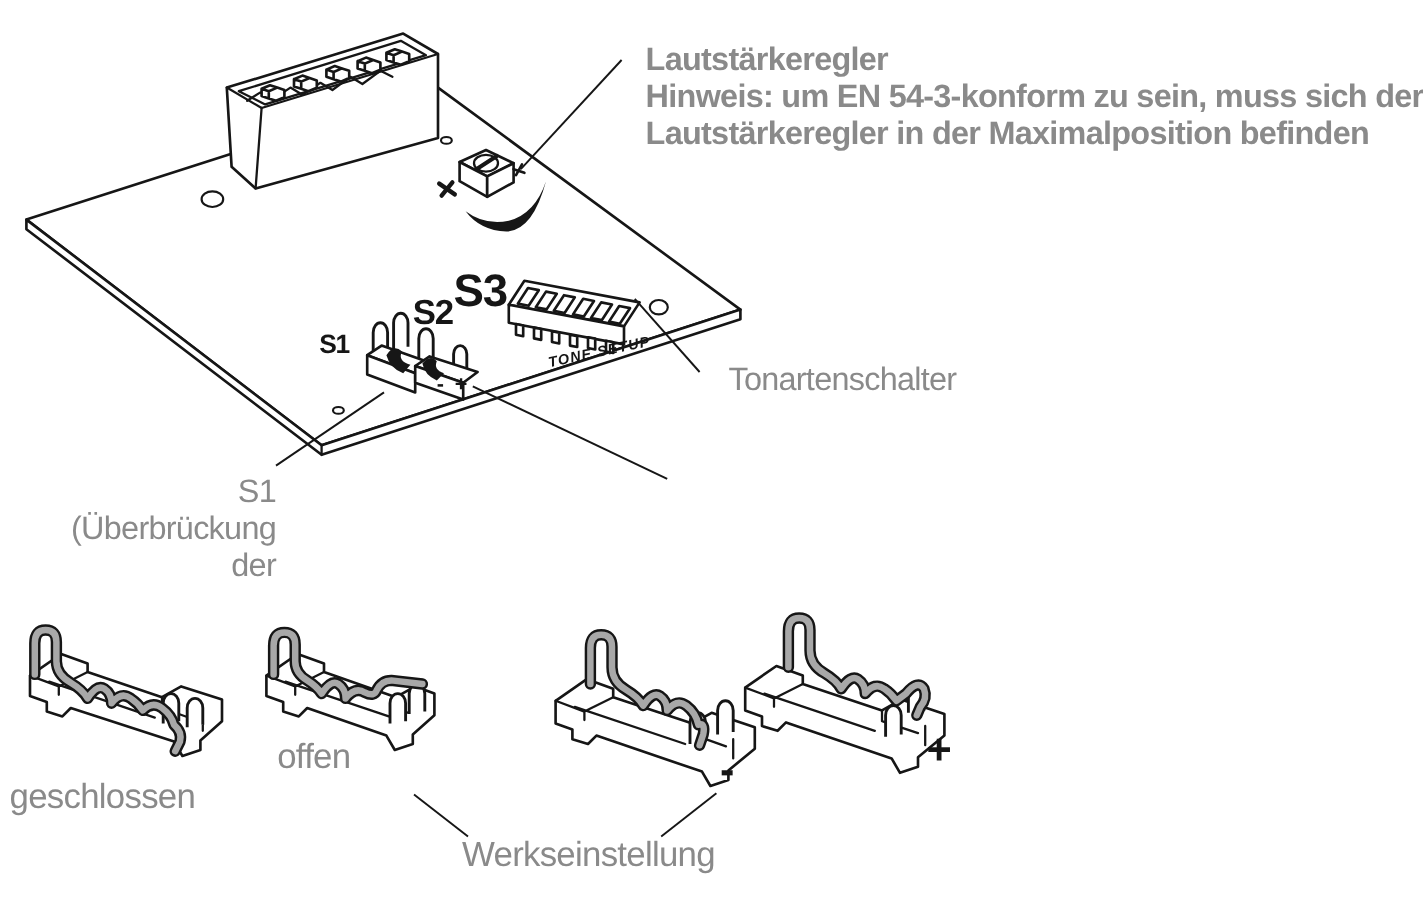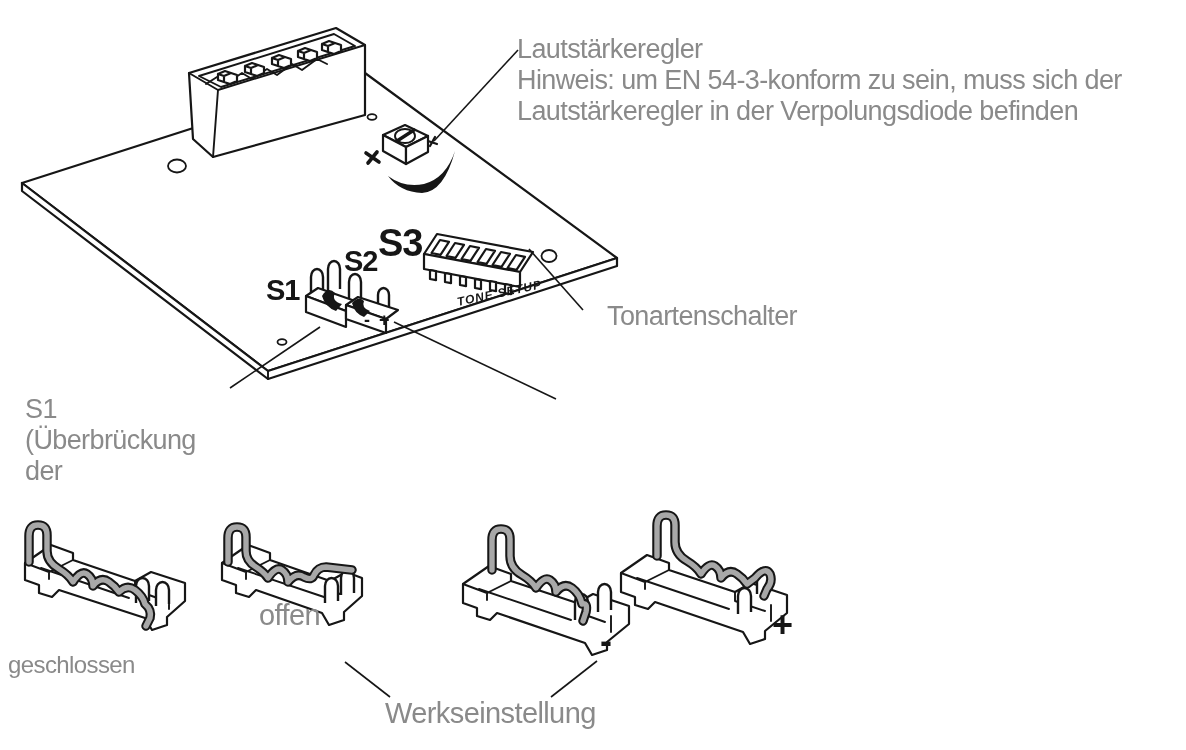--- a/index.html
+++ b/index.html
@@ -1,20 +1,20 @@
 <!DOCTYPE html>
 <html><head>
 <meta charset="utf-8">
 <style>
   html,body{margin:0;padding:0;background:#fff;}
   .stage{position:relative;width:1186px;height:750px;background:#fff;overflow:hidden;
          font-family:"Liberation Sans",sans-serif;}
   .stage svg{position:absolute;left:0;top:0;}
   .lbl{position:absolute;color:#8a8a8a;font-size:27px;letter-spacing:-0.6px;line-height:31px;white-space:nowrap;}
-  .lbl.center{text-align:left;white-space:normal;}
+  .lbl.center{text-align:right;white-space:normal;}
   .blk{position:absolute;color:#161616;font-weight:bold;white-space:nowrap;letter-spacing:-1px;}
   .outline{fill:#ffffff;stroke:#161616;stroke-width:2.2;stroke-linejoin:round;}
   .iline{fill:none;stroke:#161616;stroke-width:1.9;stroke-linejoin:round;stroke-linecap:round;}
   .leader{fill:none;stroke:#161616;stroke-width:1.6;}
   .hole{fill:#ffffff;stroke:#161616;stroke-width:1.8;}
   .post{fill:#ffffff;stroke:#161616;stroke-width:2.4;stroke-linejoin:round;}
   .wire-outline{fill:none;stroke:#161616;stroke-width:9.5;stroke-linecap:round;stroke-linejoin:round;}
   .wire-core{fill:none;stroke:#a8a8a8;stroke-width:5.4;stroke-linecap:round;stroke-linejoin:round;}
   .blackfill{fill:#161616;stroke:none;}
   .dip-text{font-family:"Liberation Sans",sans-serif;font-size:12px;font-weight:bold;font-style:italic;
@@ -151,37 +151,37 @@
   <g>
     <path class="outline" d="M621,573 L647,555 L669,563 L669,570 L735,592 L751,583 L787,595 L787,613 L765,631 L765,639 L750,644 L743,632 L655,602 L648,609 L635,605 L635,597 L621,592 Z"></path>
     <path class="iline" d="M621,573 L645,582 L669,570 M645,582 L645,589 M637,578 L729,609 M735,592 L735,601 M771,605 L771,621 M735,601 L765,611"></path>
     <path class="post" d="M738,614 v-18 a6.5,8 0 0 1 13,0 v16"></path>
     <path class="post" d="M757,594 v-18 a6.5,8 0 0 1 13,0 v16"></path>
     <use href="#wD" class="wire-outline"></use>
         <use href="#wD" class="wire-core"></use>
   </g>
 </svg>
 
-<div class="lbl" style="left:517px;top:34px;">
+<div class="lbl" style="left:538px;top:34px;font-weight:bold;">
   <div>Lautstärkeregler</div>
   <div>Hinweis: um EN 54-3-konform zu sein, muss sich der</div>
-  <div>Lautstärkeregler in der Verpolungsdiode befinden</div>
+  <div>Lautstärkeregler in der Maximalposition befinden</div>
 </div>
 
 <div class="lbl" style="left:607px;top:301px;">Tonartenschalter</div>
 
 <div class="lbl center" style="left:25px;top:394px;width:205px;">
   <div>S1 (Überbrückung der</div>
 </div>
 
 
-<div class="lbl" style="left:8px;top:649px;font-size:24px;">geschlossen</div>
-<div class="lbl" style="left:231px;top:600px;font-size:29px;margin-left:28px;">offen</div>
+<div class="lbl" style="left:8px;top:649px;font-size:29px;">geschlossen</div>
+<div class="lbl" style="left:231px;top:616px;font-size:29px;">offen</div>
 <div class="lbl" style="left:350px;top:698px;font-size:29px;margin-left:35px;">Werkseinstellung</div>
 
-<div class="blk" style="left:266px;top:274px;font-size:29px;">S1</div>
+<div class="blk" style="left:266px;top:274px;font-size:22px;">S1</div>
 <div class="blk" style="left:344px;top:245px;font-size:29px;">S2</div>
 <div class="blk" style="left:378px;top:222px;font-size:38px;">S3</div>
 <div class="blk" style="left:364px;top:310px;font-size:18px;letter-spacing:2px;">- +</div>
 <div class="blk" style="left:600px;top:620px;font-size:36px;">-</div>
 <div class="blk" style="left:772px;top:604px;font-size:36px;">+</div>
 
 </div>
 
 </body></html>

